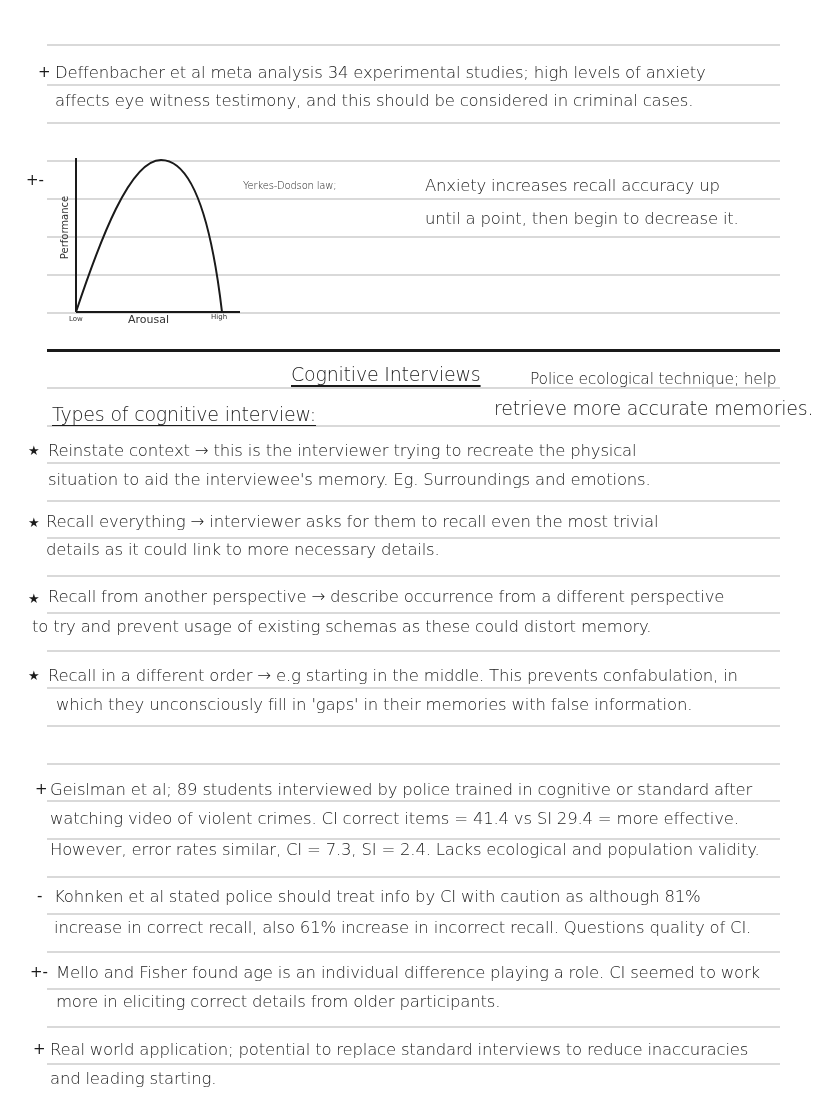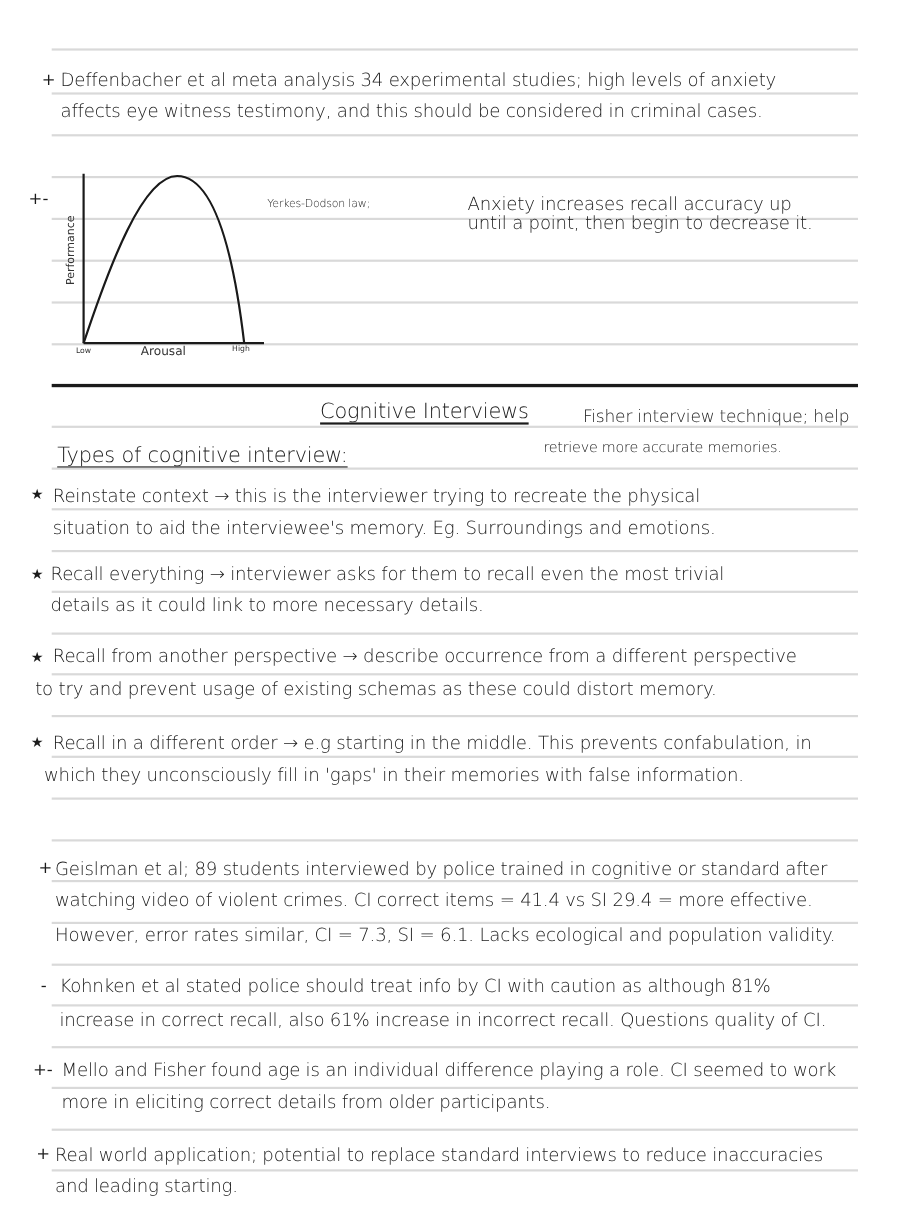--- a/index.html
+++ b/index.html
@@ -68,26 +68,26 @@
   </svg>
   <span class="axlbl" style="left:14px;top:165px;font-size:7px">Low</span>
   <span class="axlbl" style="left:73px;top:163px;font-size:11px">Arousal</span>
   <span class="axlbl" style="left:156px;top:163px;font-size:7px">High</span>
   <span class="axlbl" style="left:-22px;top:72px;font-size:10px;transform:rotate(-90deg);transform-origin:center">Performance</span>
 </div>
 
 <div>
   <span class="txt" style="left:243px;top:176px;font-size:10px">Yerkes-Dodson law;</span>
   <span class="txt" style="left:425px;top:176px">Anxiety increases recall accuracy up</span>
-  <span class="txt" style="left:425px;top:193px">until a point, then begin to decrease it.</span>
+  <span class="txt" style="left:425px;top:209px">until a point, then begin to decrease it.</span>
 </div>
 
 <span class="txt title" style="left:291px;top:364px">Cognitive Interviews</span>
-<span class="txt" style="left:530px;top:369px;font-size:15.5px">Fisher interview technique; help</span>
-<span class="txt" style="left:494px;top:398px;font-size:13px">retrieve more accurate memories.</span>
+<span class="txt" style="left:530px;top:369px;font-size:15.5px">Police ecological technique; help</span>
+<span class="txt" style="left:494px;top:398px;font-size:19px">retrieve more accurate memories.</span>
 <span class="txt subtitle" style="left:52px;top:404px;font-size:19px">Types of cognitive interview:</span>
 
 <div>
   <div>
     <span class="mark" style="left:28px;top:441px;font-size:13px">★</span>
     <span class="txt" style="left:48px;top:441px">Reinstate context → this is the interviewer trying to recreate the physical</span>
     <span class="txt" style="left:48px;top:470px">situation to aid the interviewee's memory. Eg. Surroundings and emotions.</span>
   </div>
   <div>
     <span class="mark" style="left:28px;top:513px;font-size:13px">★</span>
@@ -95,30 +95,30 @@
     <span class="txt" style="left:46px;top:540px">details as it could link to more necessary details.</span>
   </div>
   <div>
     <span class="mark" style="left:28px;top:589px;font-size:13px">★</span>
     <span class="txt" style="left:48px;top:587px">Recall from another perspective → describe occurrence from a different perspective</span>
     <span class="txt" style="left:32px;top:617px">to try and prevent usage of existing schemas as these could distort memory.</span>
   </div>
   <div>
     <span class="mark" style="left:28px;top:666px;font-size:13px">★</span>
     <span class="txt" style="left:48px;top:666px">Recall in a different order → e.g starting in the middle. This prevents confabulation, in</span>
-    <span class="txt" style="left:40px;top:695px">which they unconsciously fill in 'gaps' in their memories with false information.</span>
+    <span class="txt" style="left:56px;top:695px">which they unconsciously fill in 'gaps' in their memories with false information.</span>
   </div>
 </div>
 
 <div>
   <div>
     <span class="mark" style="left:35px;top:779px">+</span>
     <span class="txt" style="left:50px;top:780px">Geislman et al; 89 students interviewed by police trained in cognitive or standard after</span>
     <span class="txt" style="left:50px;top:809px">watching video of violent crimes. CI correct items = 41.4 vs SI 29.4 = more effective.</span>
-    <span class="txt" style="left:50px;top:840px">However, error rates similar, CI = 7.3, SI = 6.1. Lacks ecological and population validity.</span>
+    <span class="txt" style="left:50px;top:840px">However, error rates similar, CI = 7.3, SI = 2.4. Lacks ecological and population validity.</span>
   </div>
   <div>
     <span class="mark" style="left:37px;top:886px">-</span>
     <span class="txt" style="left:54px;top:887px">Kohnken et al stated police should treat info by CI with caution as although 81%</span>
     <span class="txt" style="left:54px;top:918px">increase in correct recall, also 61% increase in incorrect recall. Questions quality of CI.</span>
   </div>
   <div>
     <span class="mark" style="left:30px;top:962px">+-</span>
     <span class="txt" style="left:56px;top:963px">Mello and Fisher found age is an individual difference playing a role. CI seemed to work</span>
     <span class="txt" style="left:56px;top:992px">more in eliciting correct details from older participants.</span>

